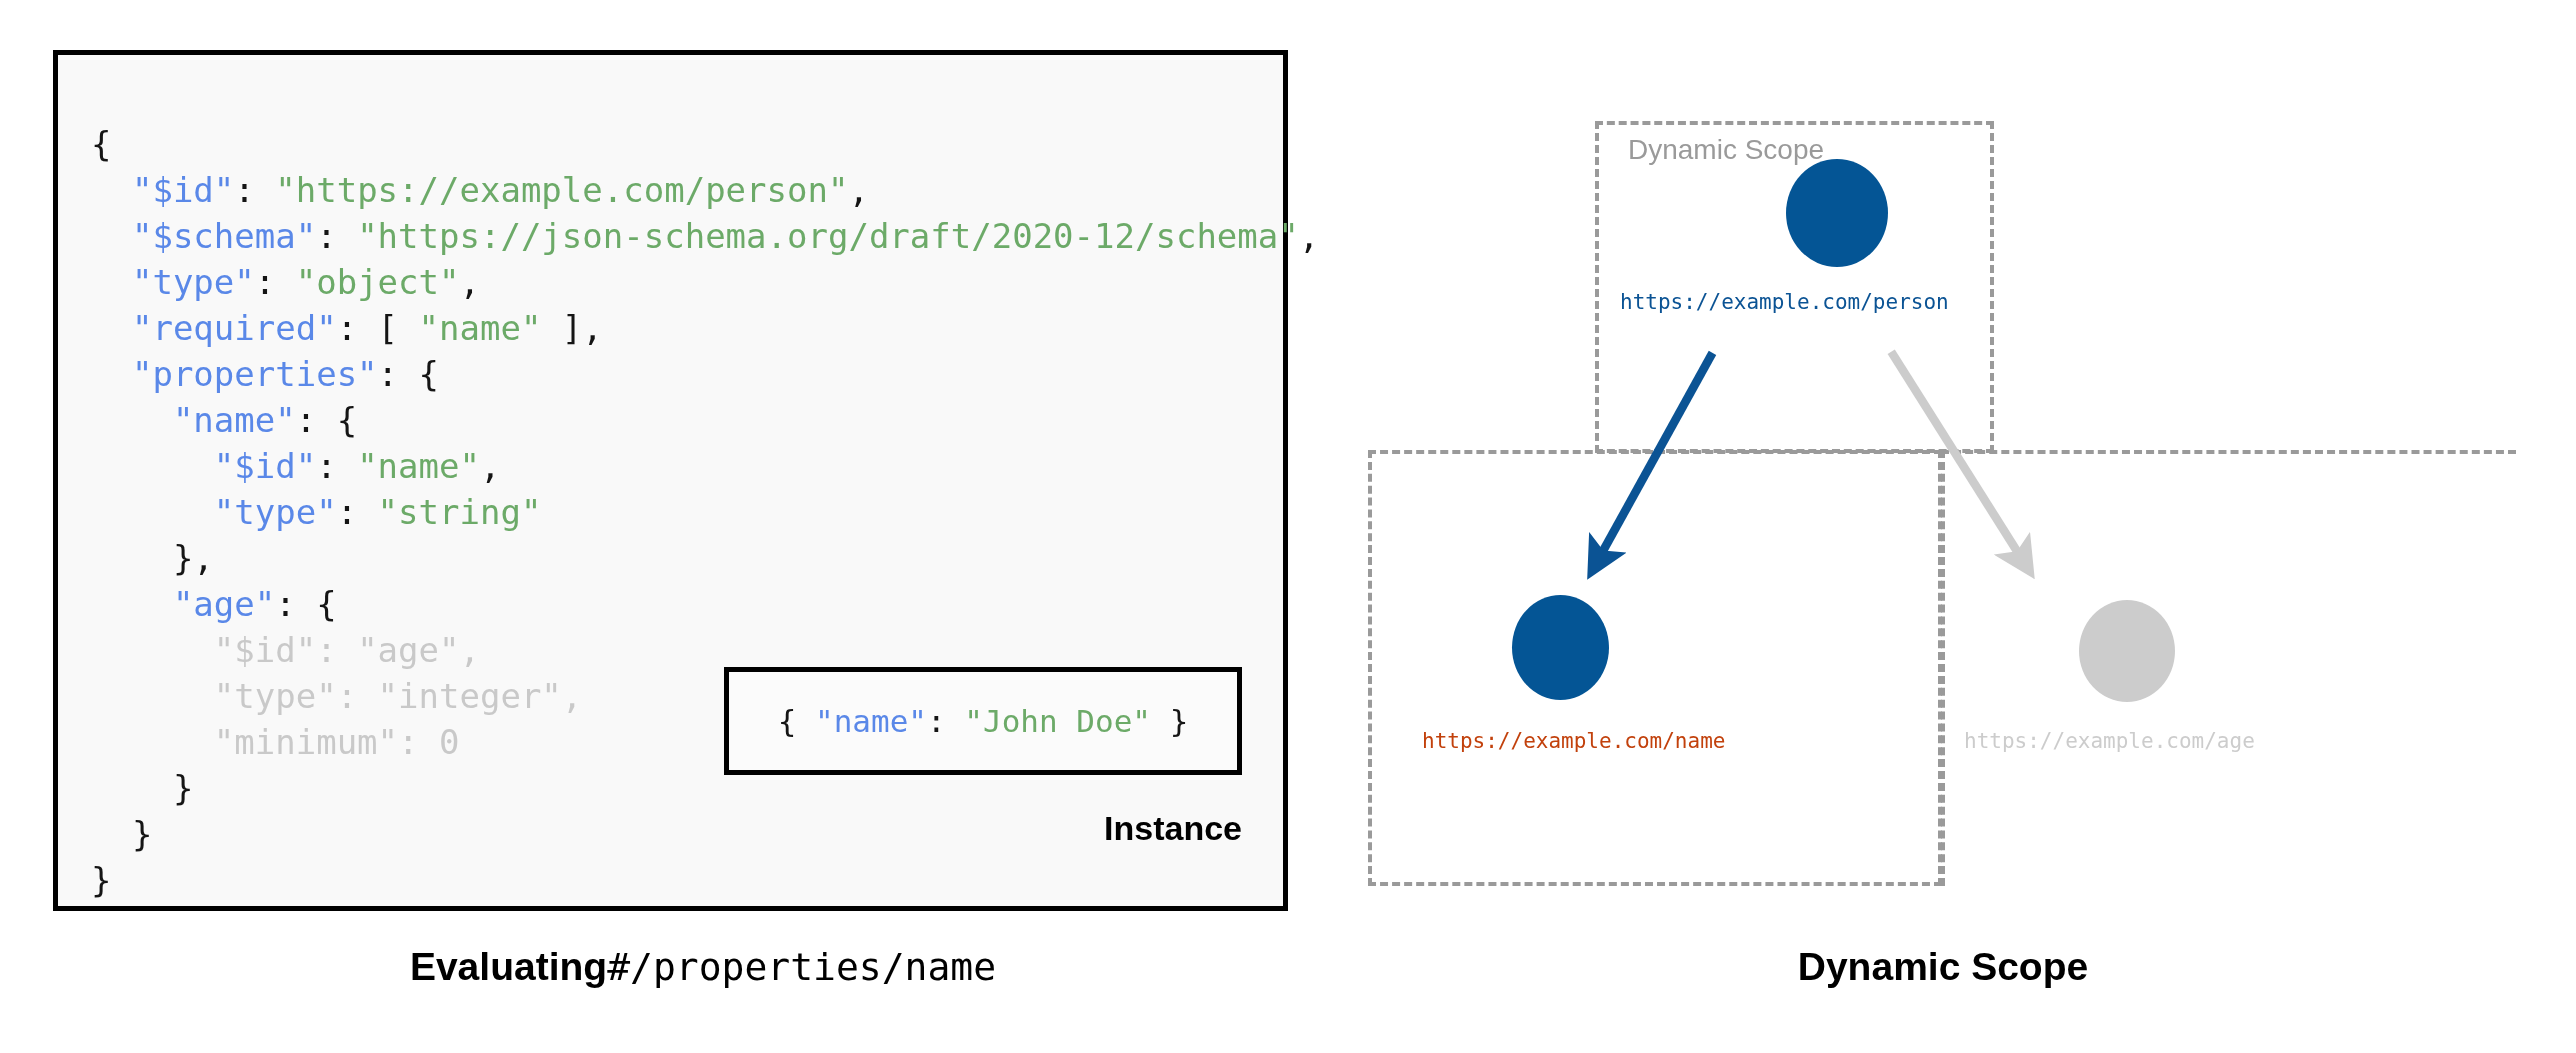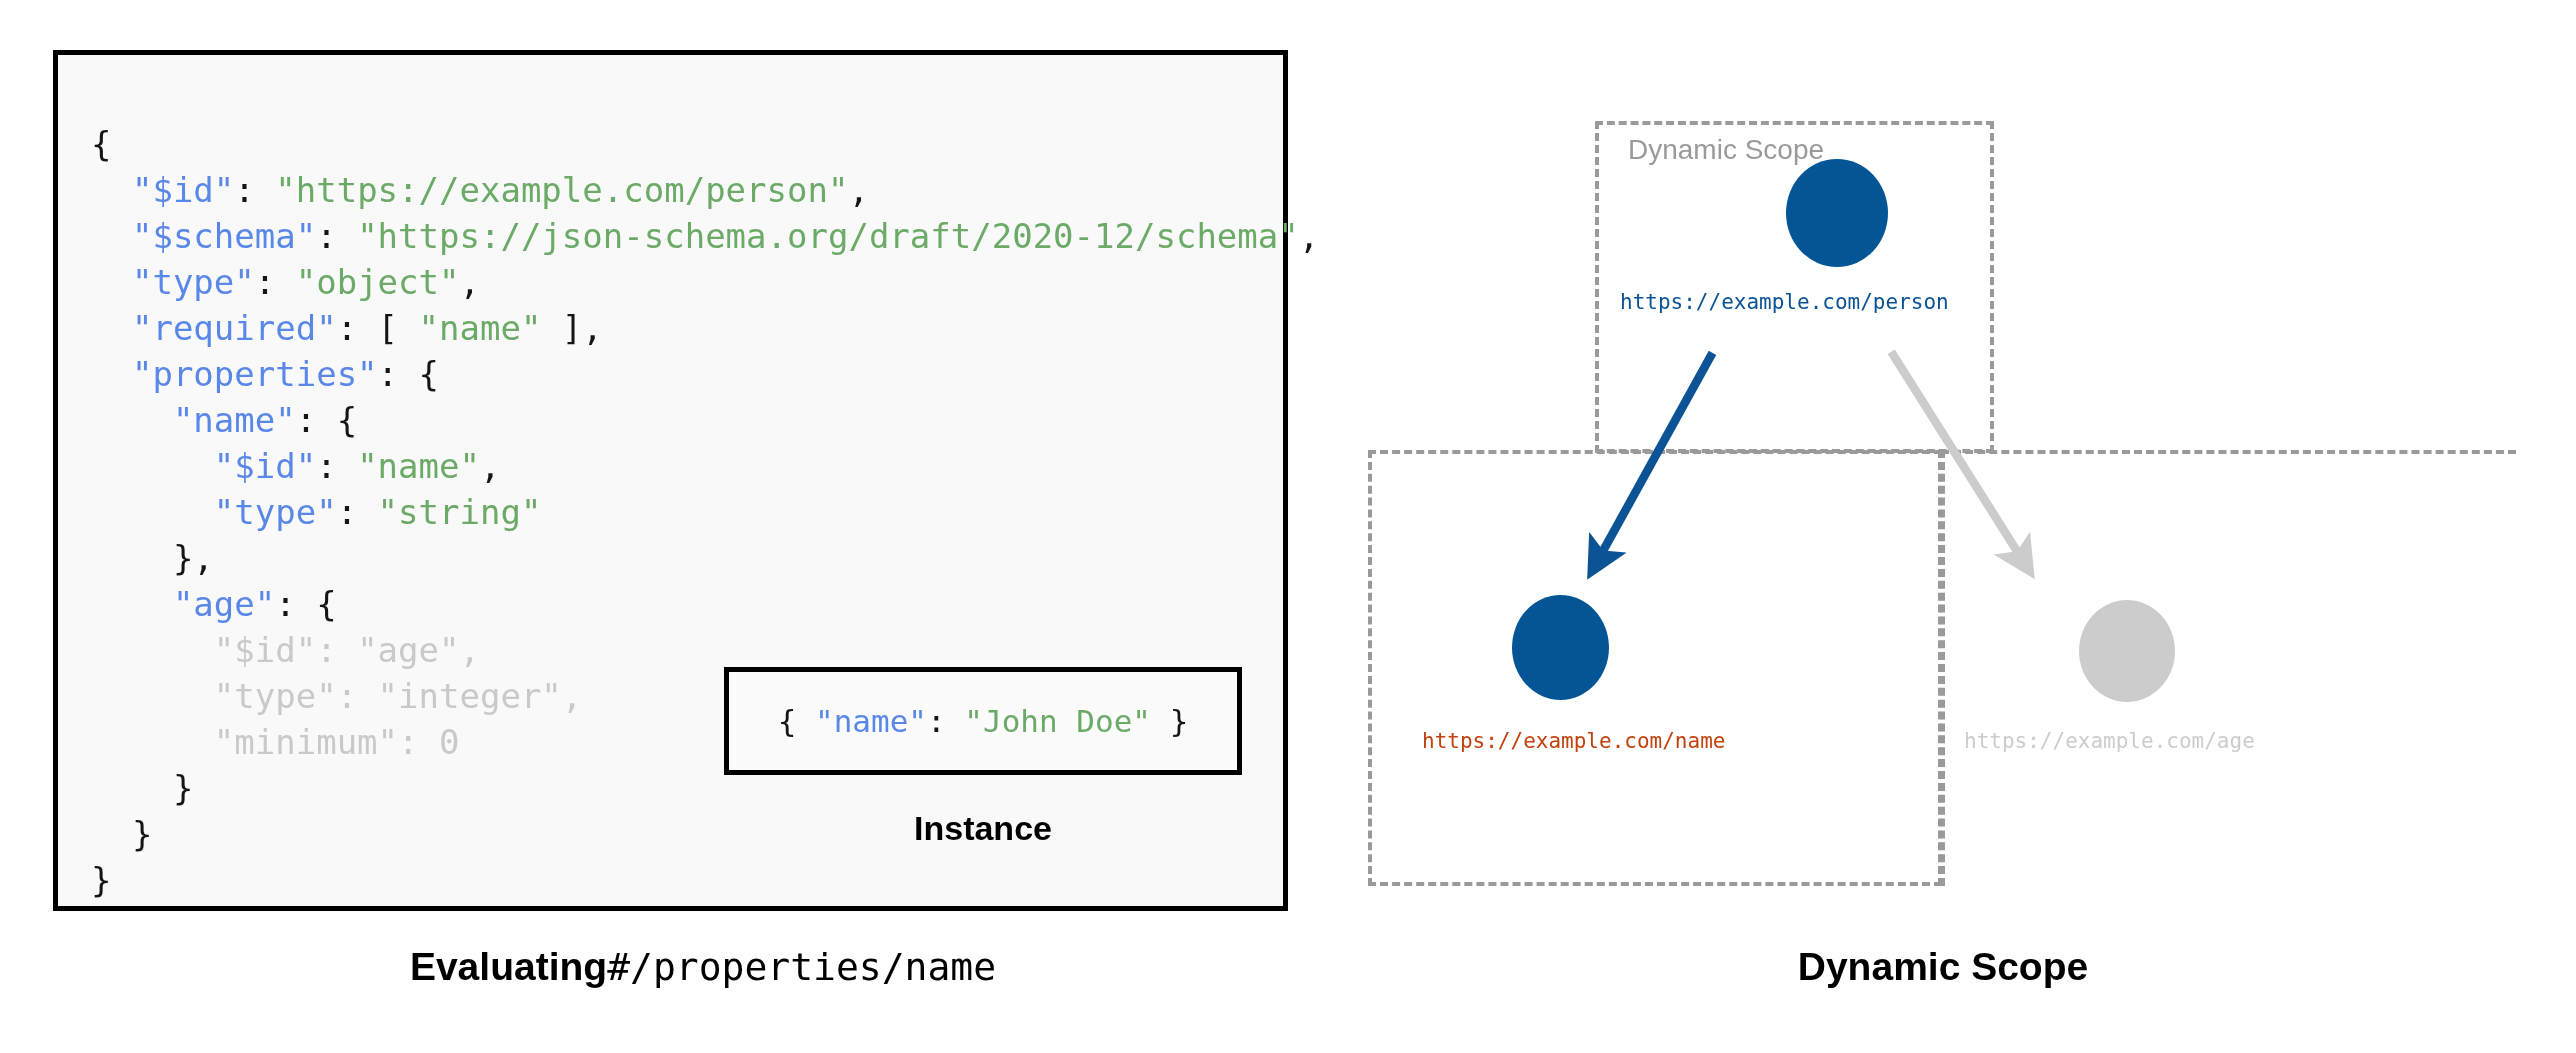--- a/index.html
+++ b/index.html
@@ -73,21 +73,21 @@
     font-family: "DejaVu Sans Mono", "Liberation Mono", monospace;
     font-size: 31px;
     white-space: pre;
     color: #151515;
   }
   #instance-caption {
     position: absolute;
     left: 724px;
     top: 809px;
     width: 518px;
-    text-align: center;
+    text-align: right;
     font-size: 34px;
     font-weight: bold;
     color: #000000;
     font-family: "Liberation Sans", sans-serif;
   }
 
   #left-caption {
     position: absolute;
     left: 0px;
     top: 945px;

